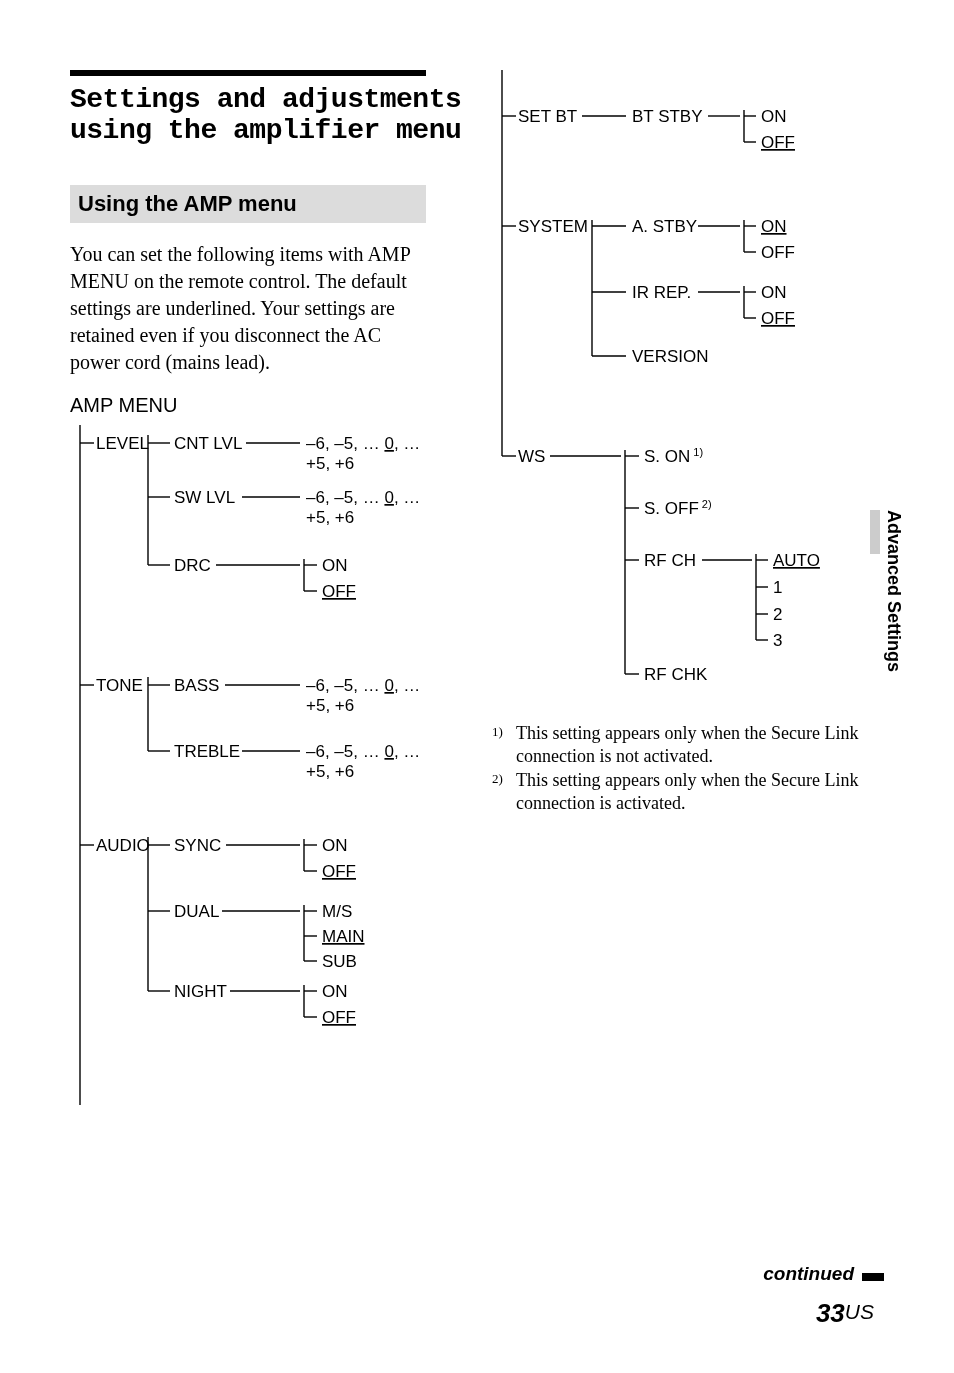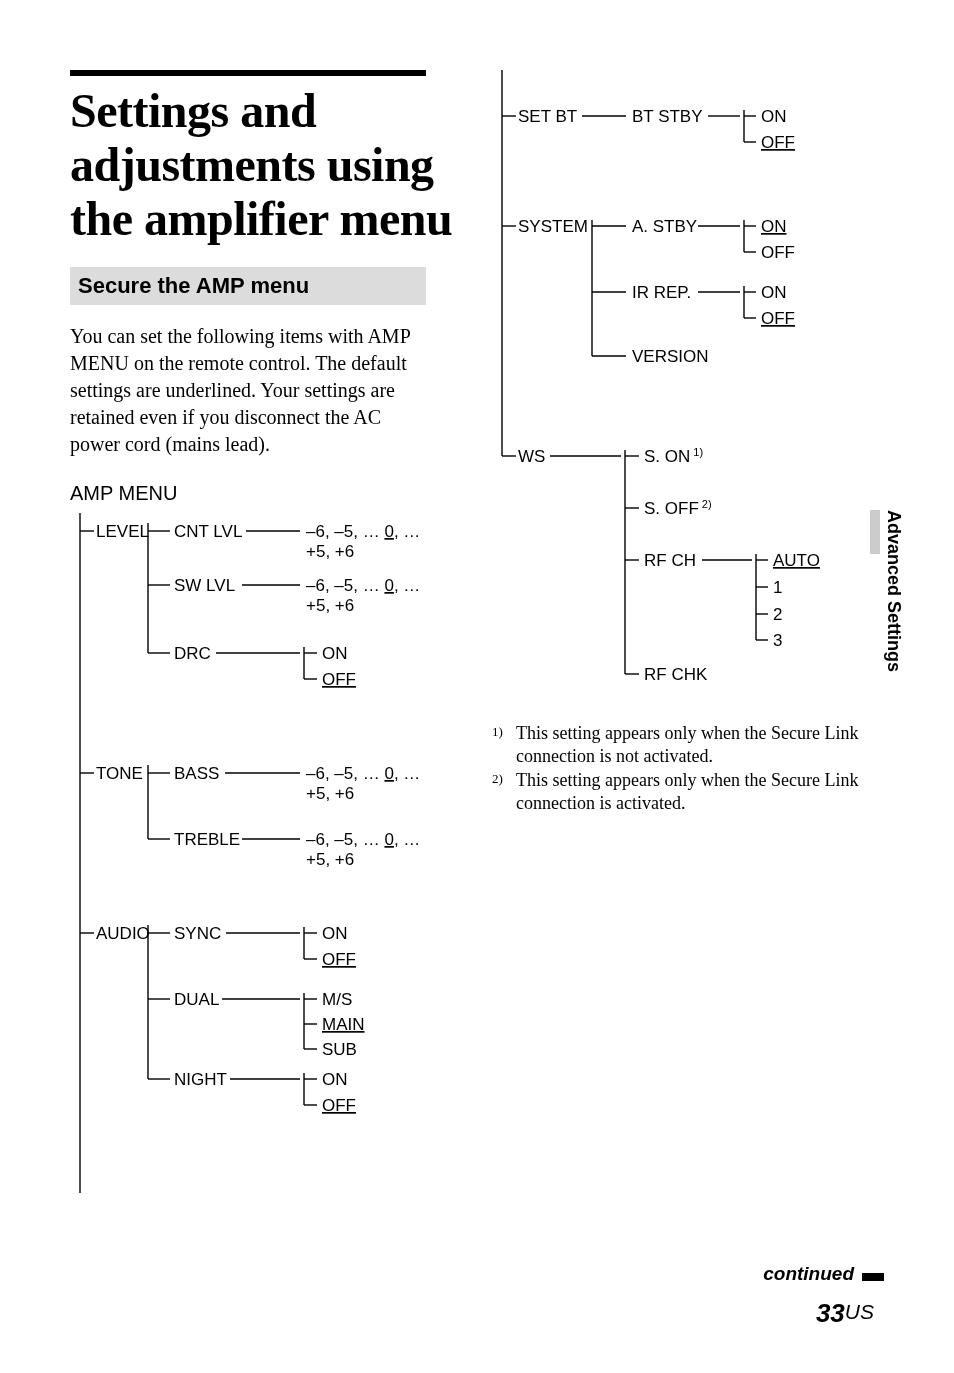--- a/index.html
+++ b/index.html
@@ -15,40 +15,40 @@
   .content {
     padding: 70px 70px 0 70px;
     display: flex;
     gap: 30px;
   }
   .col { flex: 1; min-width: 0; }
   .title-rule {
     height: 6px; background: #000; width: 356px; margin-bottom: 8px;
   }
   h1 {
-    font-family: Liberation Serif, serif;
+    font-family: Liberation Mono, monospace;
     font-weight: 800;
-    font-size: 48px;
+    font-size: 28px;
     line-height: 1.12;
-    margin-bottom: 22px;
+    margin-bottom: 38px;
     letter-spacing: -0.5px;
   }
   .sub-rule {
     background: #dcdcdc;
     padding: 6px 8px;
     font-family: Arial, Helvetica, sans-serif;
     font-weight: 800;
     font-size: 22px;
     margin-bottom: 18px;
     width: 356px;
   }
   .intro {
     font-size: 20px;
     line-height: 1.35;
-    margin-bottom: 24px;
+    margin-bottom: 18px;
     width: 356px;
   }
   .menu-heading {
     font-family: Arial, Helvetica, sans-serif;
     font-weight: 400;
     font-size: 20px;
     margin-bottom: 8px;
   }
   .menu-tree {
     font-family: Arial, Helvetica, sans-serif;
@@ -120,21 +120,21 @@
   .page-num .suf { font-style: italic; font-size: 21px; vertical-align: 3px; }
 </style>
 </head>
 <body>
 
 <div class="content">
 
   <div class="col">
     <div class="title-rule"></div>
     <h1>Settings and adjustments using the amplifier menu</h1>
-    <div class="sub-rule">Secure the AMP menu</div>
+    <div class="sub-rule">Using the AMP menu</div>
     <p class="intro">You can set the following items with AMP MENU on the remote control. The default settings are underlined. Your settings are retained even if you disconnect the AC power cord (mains lead).</p>
     <div class="menu-heading">AMP MENU</div>
 
     <svg class="menu-tree" width="380" height="680" viewBox="0 0 380 680">
 
       <line x1="10" y1="0" x2="10" y2="680"></line>
 
       <line x1="10" y1="18" x2="24" y2="18"></line>
       <text x="26" y="24">LEVEL</text>
       <line x1="78" y1="10" x2="78" y2="140"></line>

